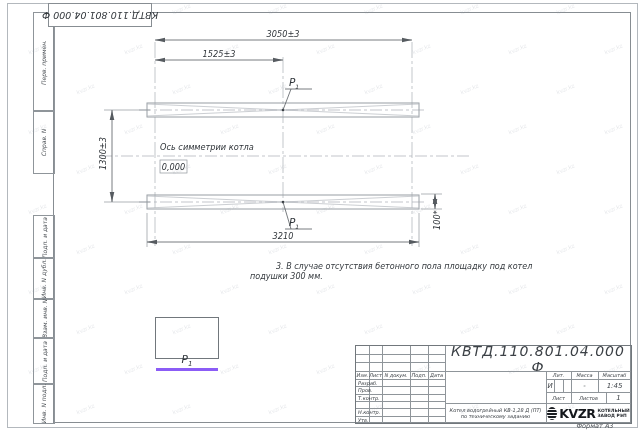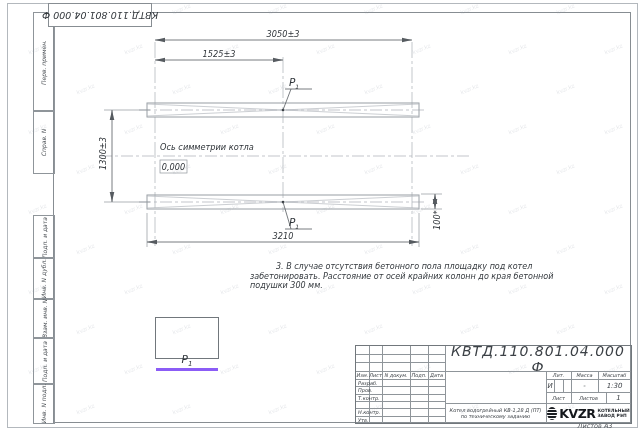--- a/index.html
+++ b/index.html
@@ -231,21 +231,20 @@
     <g>
       <circle cx="283" cy="202" r="1.3" fill="#3a3f44"></circle>
       <line class="dim" x1="283" y1="202" x2="291" y2="229"></line>
       <line class="dim" x1="285" y1="229" x2="312" y2="229"></line>
       <text class="big" x="289" y="226"><tspan>P</tspan><tspan class="sub" dy="2.5">1</tspan></text>
     </g>
   </svg>
 
   <div class="abs notes">
     <div class="ind">3. В случае отсутствия бетонного пола площадку под котел</div>
-    <div>забетонировать. Расстояние от осей крайних колонн до края бетонной</div>
     <div>подушки 300 мм.</div>
   </div>
 
   <div class="abs loadtable">
     <div class="tcell top"><span>P</span><sub style="font-size:7px;">1</sub></div>
   </div>
 
   <div class="abs tb">
 
     <div class="hl" style="left:0;top:8px;width:89px;"></div>
@@ -284,30 +283,30 @@
     <div class="c lab" style="left:0;top:62px;width:26px;height:8px;">Н.контр.</div>
     <div class="c lab" style="left:0;top:70px;width:26px;height:7px;">Утв.</div>
 
     <div class="c docnum" style="left:89px;top:0;width:186px;height:25px;">КВТД.110.801.04.000 Ф</div>
     <div class="c product" style="left:92px;top:57px;width:95px;height:20px;">Котел водогрейный КВ-1,28 Д (ПТ) по техническому заданию</div>
     <div class="c" style="left:190px;top:25px;width:25px;height:8px;">Лит.</div>
     <div class="c" style="left:215px;top:25px;width:27px;height:8px;">Масса</div>
     <div class="c" style="left:242px;top:25px;width:33px;height:8px;">Масштаб</div>
     <div class="c val" style="left:190px;top:33px;width:8px;height:13px;">И</div>
     <div class="c val" style="left:215px;top:33px;width:27px;height:13px;">-</div>
-    <div class="c val" style="left:242px;top:33px;width:33px;height:13px;">1:30</div>
+    <div class="c val" style="left:242px;top:33px;width:33px;height:13px;">1:45</div>
     <div class="c" style="left:190px;top:46px;width:25px;height:11px;">Лист</div>
     <div class="c" style="left:215px;top:46px;width:35px;height:11px;">Листов</div>
     <div class="c val" style="left:250px;top:46px;width:25px;height:11px;">1</div>
 
     <div class="logo">
       <div class="emblem"></div>
       <div class="kvzr">KVZR</div>
       <div class="cap">
         <div>КОТЕЛЬНЫЙ</div>
         <div>ЗАВОД РЭП</div>
       </div>
     </div>
   </div>
 
-  <div class="abs format">Листов А3</div>
+  <div class="abs format">Формат А3</div>
 
 </div>
 
 </body></html>

